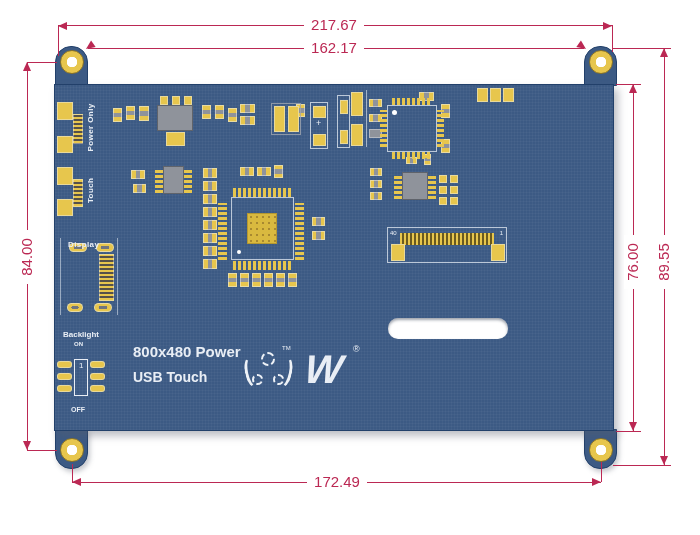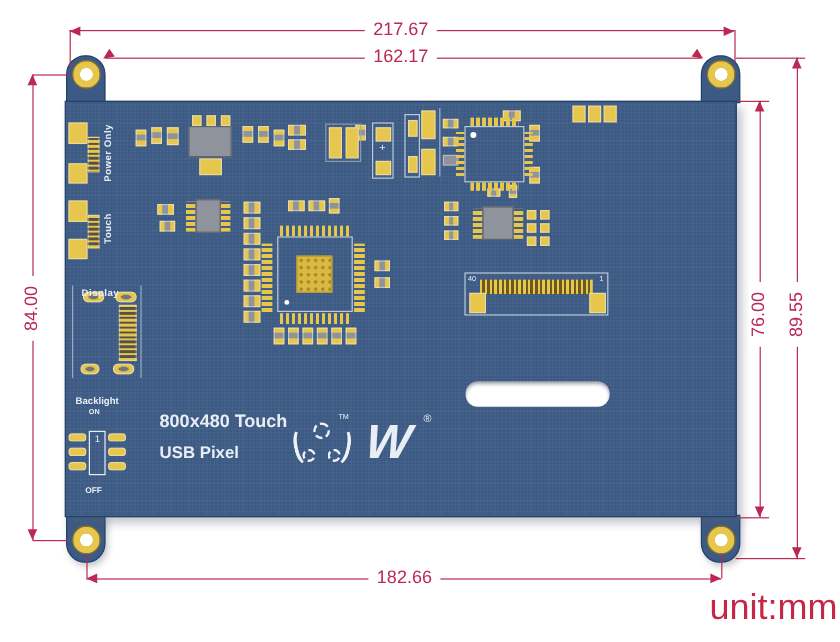--- a/index.html
+++ b/index.html
@@ -223,22 +223,22 @@
 
   <div class="slot"></div>
 
   <span class="sk rot" style="left:63px;top:123px;width:56px;font-size:8px;text-align:center;font-weight:bold;letter-spacing:.4px;">Power Only</span>
   <span class="sk rot" style="left:63px;top:186px;width:56px;font-size:8px;text-align:center;font-weight:bold;letter-spacing:.4px;">Touch</span>
   <span class="sk" style="left:68px;top:222px;font-size:8px;font-weight:bold;letter-spacing:.4px;margin-top:19px;">Display</span>
   <span class="sk" style="left:58px;top:331px;width:46px;text-align:center;font-size:8px;font-weight:bold;">Backlight</span>
   <span class="sk" style="left:74px;top:341px;font-size:6px;font-weight:bold;">ON</span>
   <span class="sk" style="left:71px;top:406px;font-size:7px;font-weight:bold;">OFF</span>
 
-  <span class="sk" style="left:133px;top:344px;font-size:15px;font-weight:bold;">800x480 Touch</span>
-  <span class="sk" style="left:133px;top:370px;font-size:14px;font-weight:bold;">USB Pixel</span>
+  <span class="sk" style="left:133px;top:344px;font-size:15px;font-weight:bold;">800x480 Power</span>
+  <span class="sk" style="left:133px;top:370px;font-size:14px;font-weight:bold;">USB Touch</span>
 
   <div class="comp" style="left:246px;top:345px;width:48px;height:47px;z-index:5;">
     <span class="sk" style="left:36px;top:0;font-size:6px;">TM</span>
     <div class="claw" style="left:-1px;top:11px;transform:rotate(-12deg);"></div>
     <div class="claw" style="left:30px;top:11px;transform:rotate(12deg) scaleX(-1);"></div>
     <div class="gearc" style="left:15px;top:7px;width:14px;height:14px;"></div>
     <div class="gearc" style="left:6px;top:29px;width:11px;height:11px;"></div>
     <div class="gearc" style="left:27px;top:29px;width:11px;height:11px;"></div>
   </div>
 
@@ -264,30 +264,29 @@
   <div class="ln" style="left:27px;top:450px;width:30px;height:1px;"></div>
   <div class="ar u" style="left:23px;top:62px;"></div>
   <div class="ar d" style="left:23px;top:441px;"></div>
   <span class="dlab v" style="left:0;top:248px;width:54px;">84.00</span>
 
   <div class="ln" style="left:72px;top:482px;width:529px;height:1px;"></div>
   <div class="ln" style="left:72px;top:464px;width:1px;height:18px;"></div>
   <div class="ln" style="left:601px;top:462px;width:1px;height:20px;"></div>
   <div class="ar l" style="left:72px;top:478px;"></div>
   <div class="ar r" style="left:592px;top:478px;"></div>
-  <span class="dlab" style="left:307px;top:473px;width:60px;">182.66</span>
+  <span class="dlab" style="left:307px;top:473px;width:60px;">172.49</span>
 
   <div class="ln" style="left:633px;top:84px;width:1px;height:347px;"></div>
   <div class="ln" style="left:616px;top:84px;width:25px;height:1px;"></div>
   <div class="ln" style="left:616px;top:431px;width:25px;height:1px;"></div>
   <div class="ar u" style="left:629px;top:84px;"></div>
   <div class="ar d" style="left:629px;top:422px;"></div>
   <span class="dlab v" style="left:606px;top:253px;width:54px;">76.00</span>
 
   <div class="ln" style="left:664px;top:48px;width:1px;height:418px;"></div>
   <div class="ln" style="left:613px;top:48px;width:58px;height:1px;"></div>
   <div class="ln" style="left:613px;top:465px;width:58px;height:1px;"></div>
   <div class="ar u" style="left:660px;top:48px;"></div>
   <div class="ar d" style="left:660px;top:456px;"></div>
   <span class="dlab v" style="left:637px;top:253px;width:54px;">89.55</span>
 
-  <div id="unit">unit:mm</div>
 </div>
 
 </body></html>

